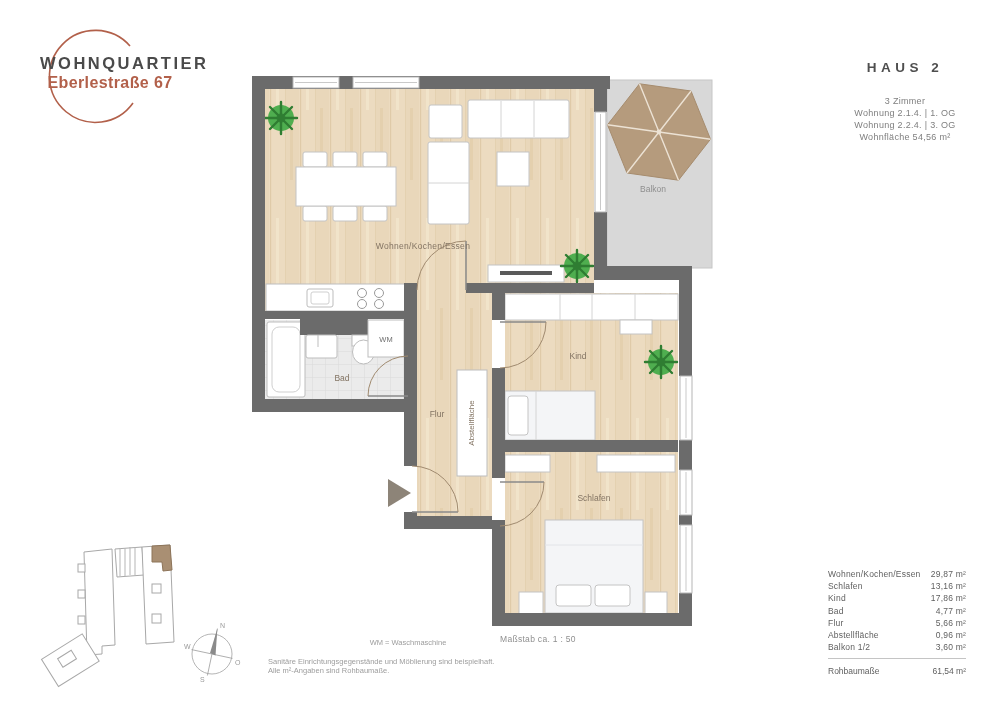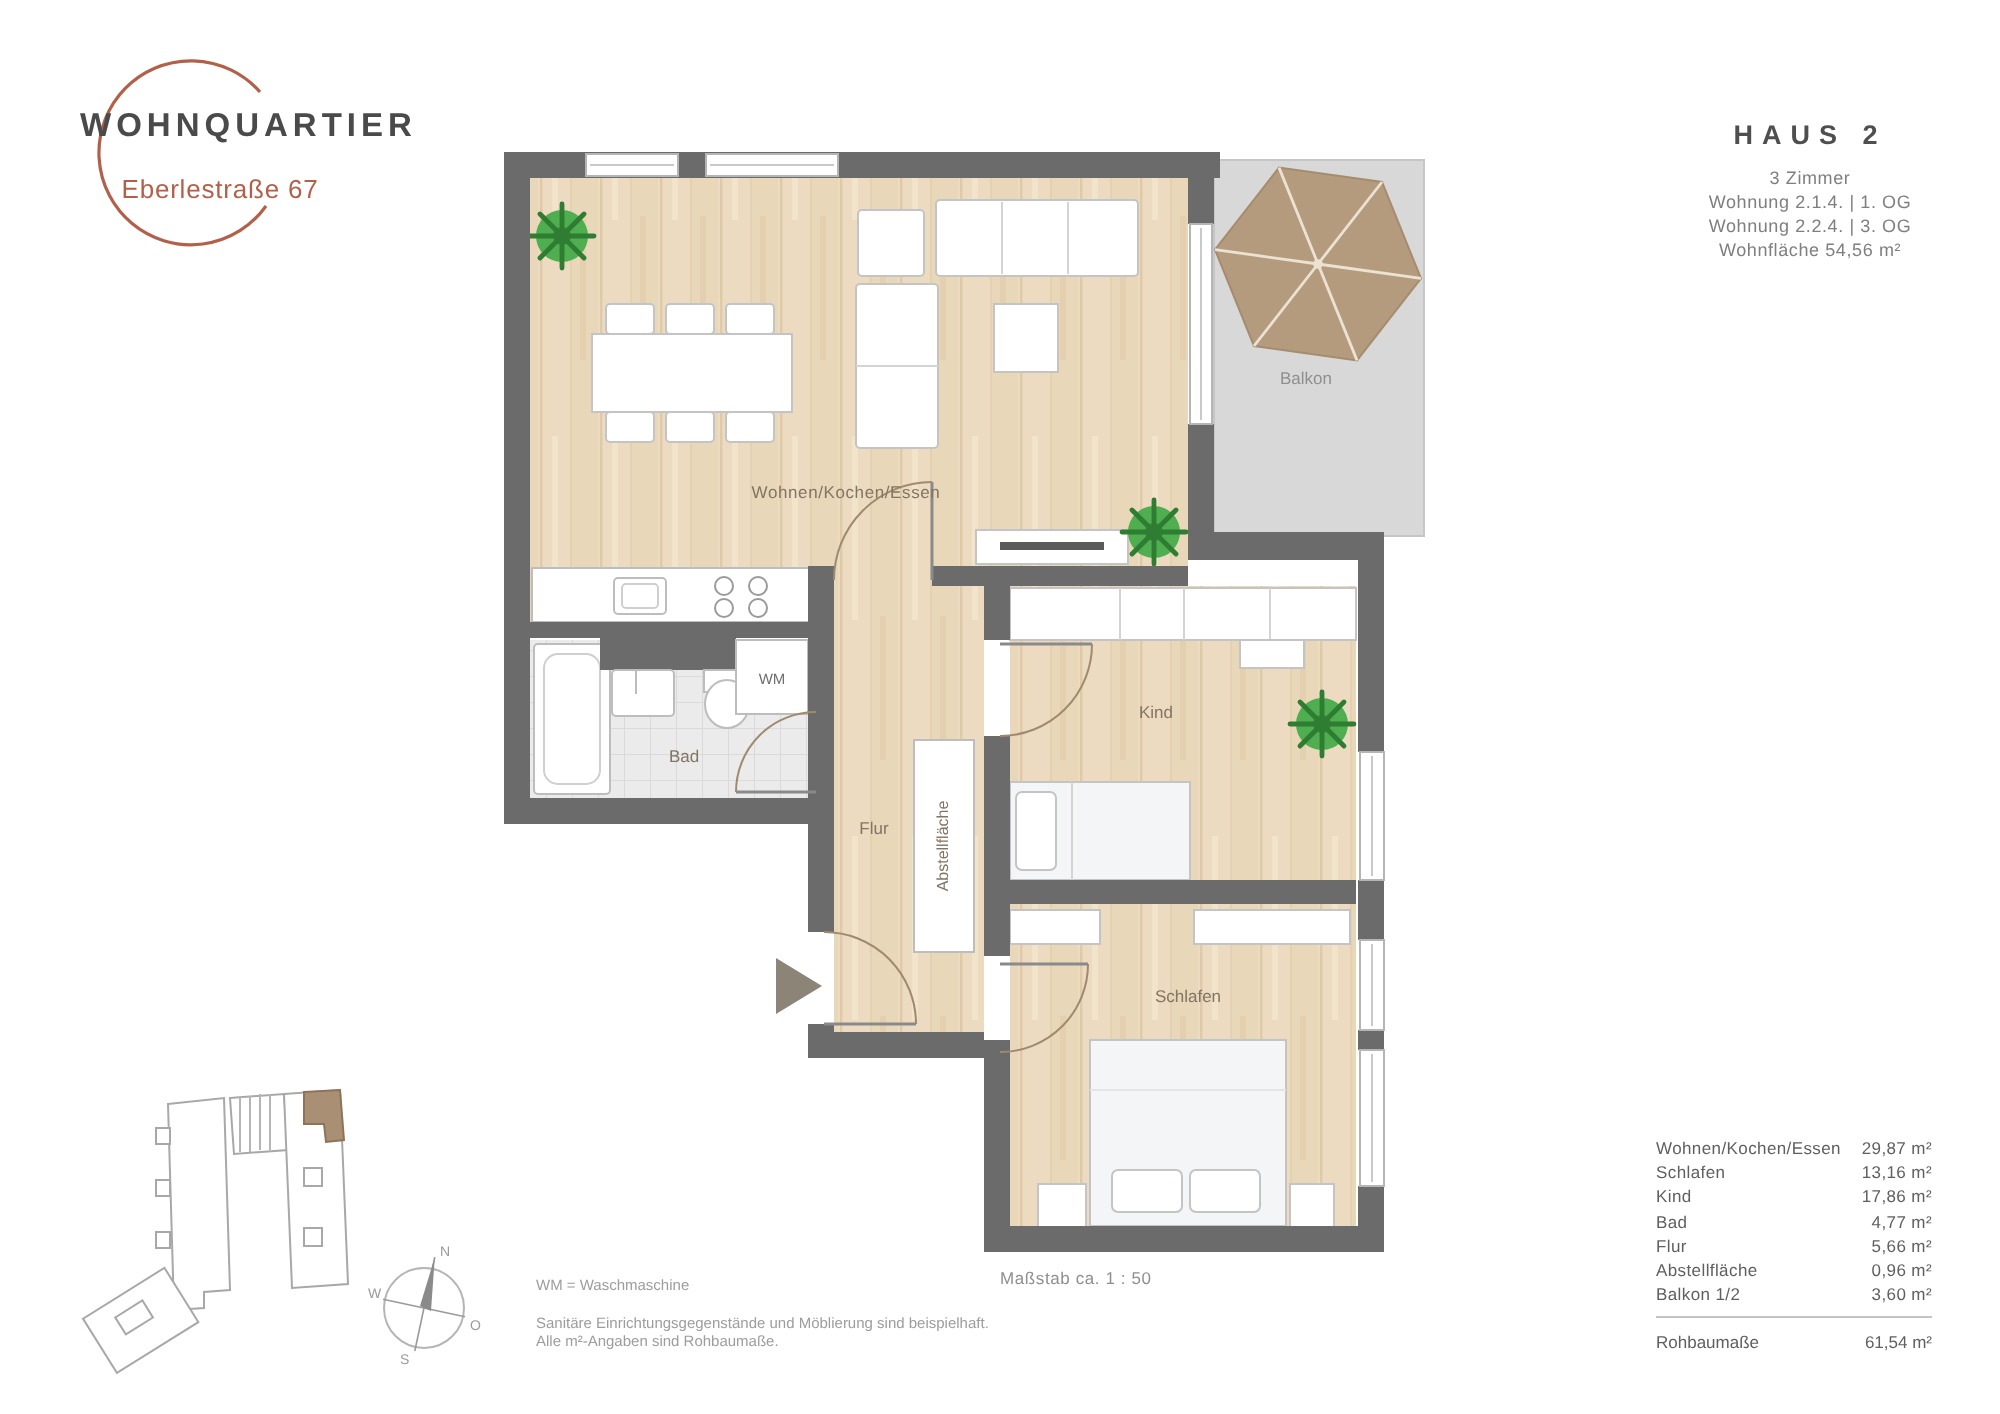--- a/index.html
+++ b/index.html
@@ -9,36 +9,36 @@
   }
   .abs{position:absolute;}
   svg{display:block;}
   svg text{font-family:"Liberation Sans", sans-serif;}
 
   
   .logo{left:38px;top:28px;width:176px;height:100px;}
   .logo svg{position:absolute;left:0;top:0;}
   .logo-text{position:absolute;left:2px;top:26px;width:140px;text-align:center;}
   .logo-title{font-size:16.5px;font-weight:700;letter-spacing:2.5px;color:#4a4a4a;white-space:nowrap;}
-  .logo-sub{font-size:13px;font-weight:400;color:#b2604a;margin-top:14px;letter-spacing:.4px;}
+  .logo-sub{font-size:16px;font-weight:700;color:#b2604a;margin-top:1px;letter-spacing:.4px;}
 
   
   .haus{left:815px;top:60px;width:180px;text-align:center;}
-  .haus-title{font-size:13.5px;font-weight:700;letter-spacing:4.5px;color:#4f4f4f;margin-bottom:8px;}
+  .haus-title{font-size:13.5px;font-weight:700;letter-spacing:4.5px;color:#4f4f4f;margin-bottom:20px;}
   .haus-line{font-size:9px;color:#7f7f7f;line-height:12px;letter-spacing:.3px;}
 
   
   .table{left:828px;top:568px;width:138px;font-size:8.5px;color:#5f5f5f;}
   .trow{display:flex;justify-content:space-between;line-height:12.2px;letter-spacing:.2px;}
   .tdivider{border-top:1px solid #c4c4c4;margin:5px 0 6px 0;}
   .ttotal{display:flex;justify-content:space-between;line-height:12px;}
 
   
   .notes{left:268px;top:638px;width:280px;font-size:7.5px;color:#9d9d9d;line-height:9.5px;}
-  .notes .first{margin-bottom:9px;}
+  .notes .first{margin-bottom:9px;text-align:center;}
   .scale{left:500px;top:634px;width:204px;text-align:left;font-size:8.5px;color:#8f8f8f;letter-spacing:.3px;}
 </style>
 </head>
 <body>
 
 <div class="abs logo">
   <svg width="176" height="100" viewBox="0 0 176 100">
     <path d="M 92 18 A 46 46 0 1 0 95 75" fill="none" stroke="#b2604a" stroke-width="1.6"></path>
   </svg>
   <div class="logo-text">

